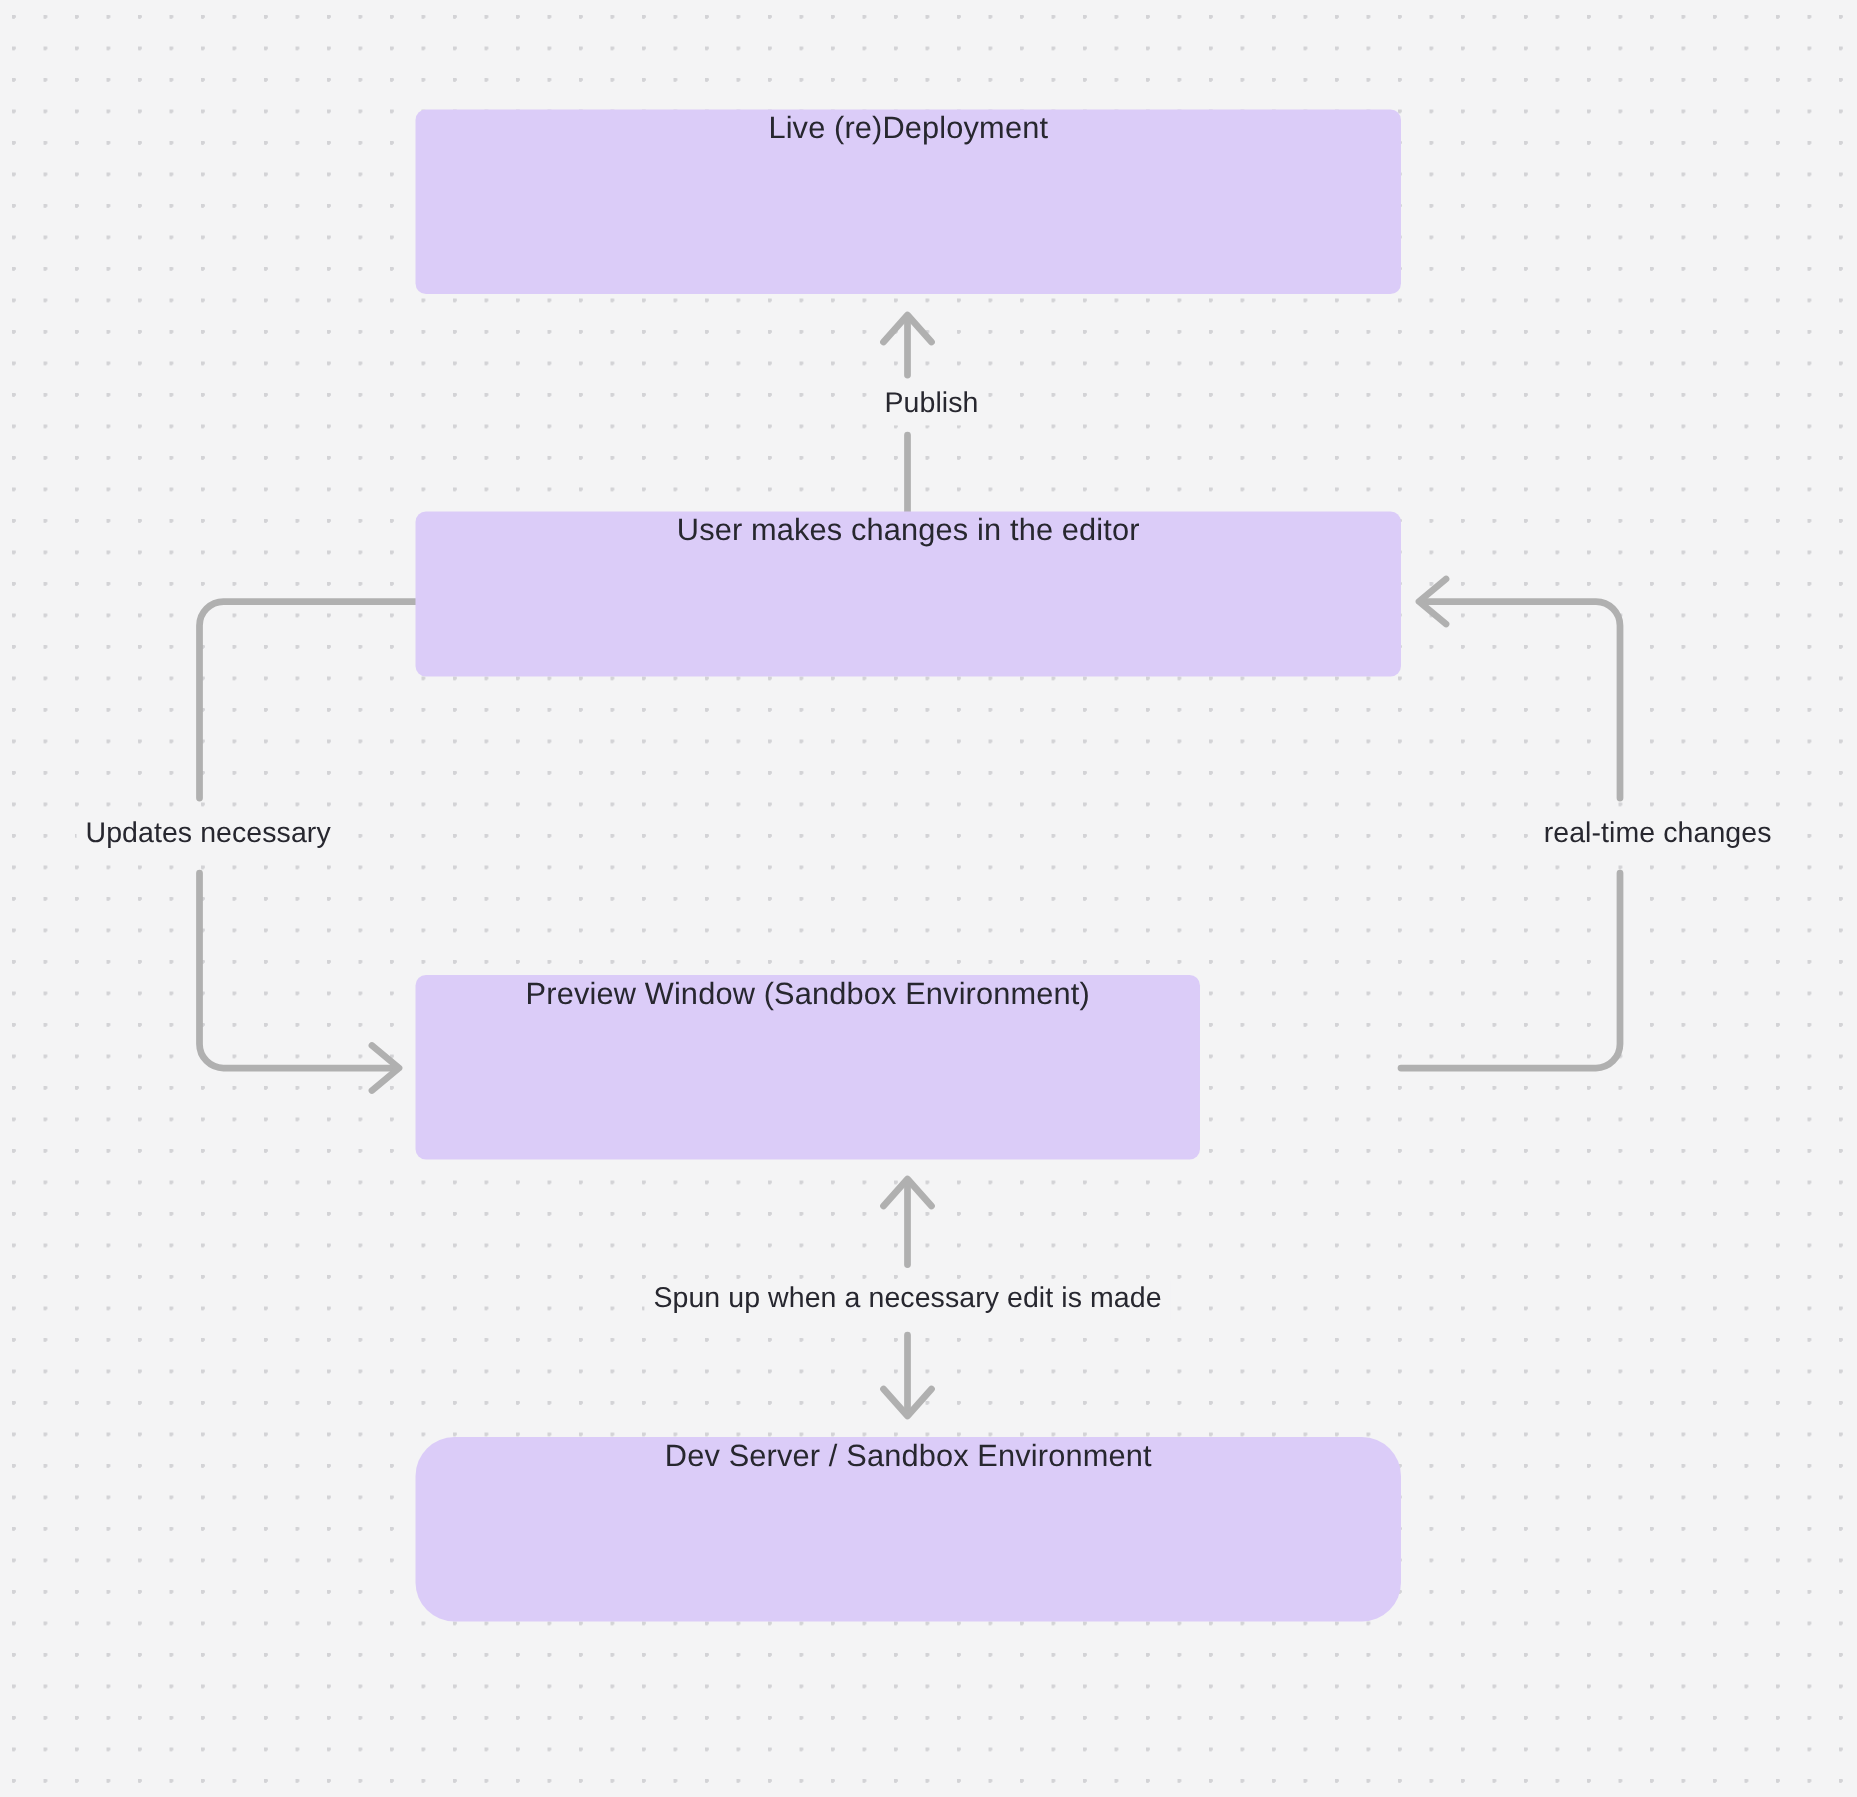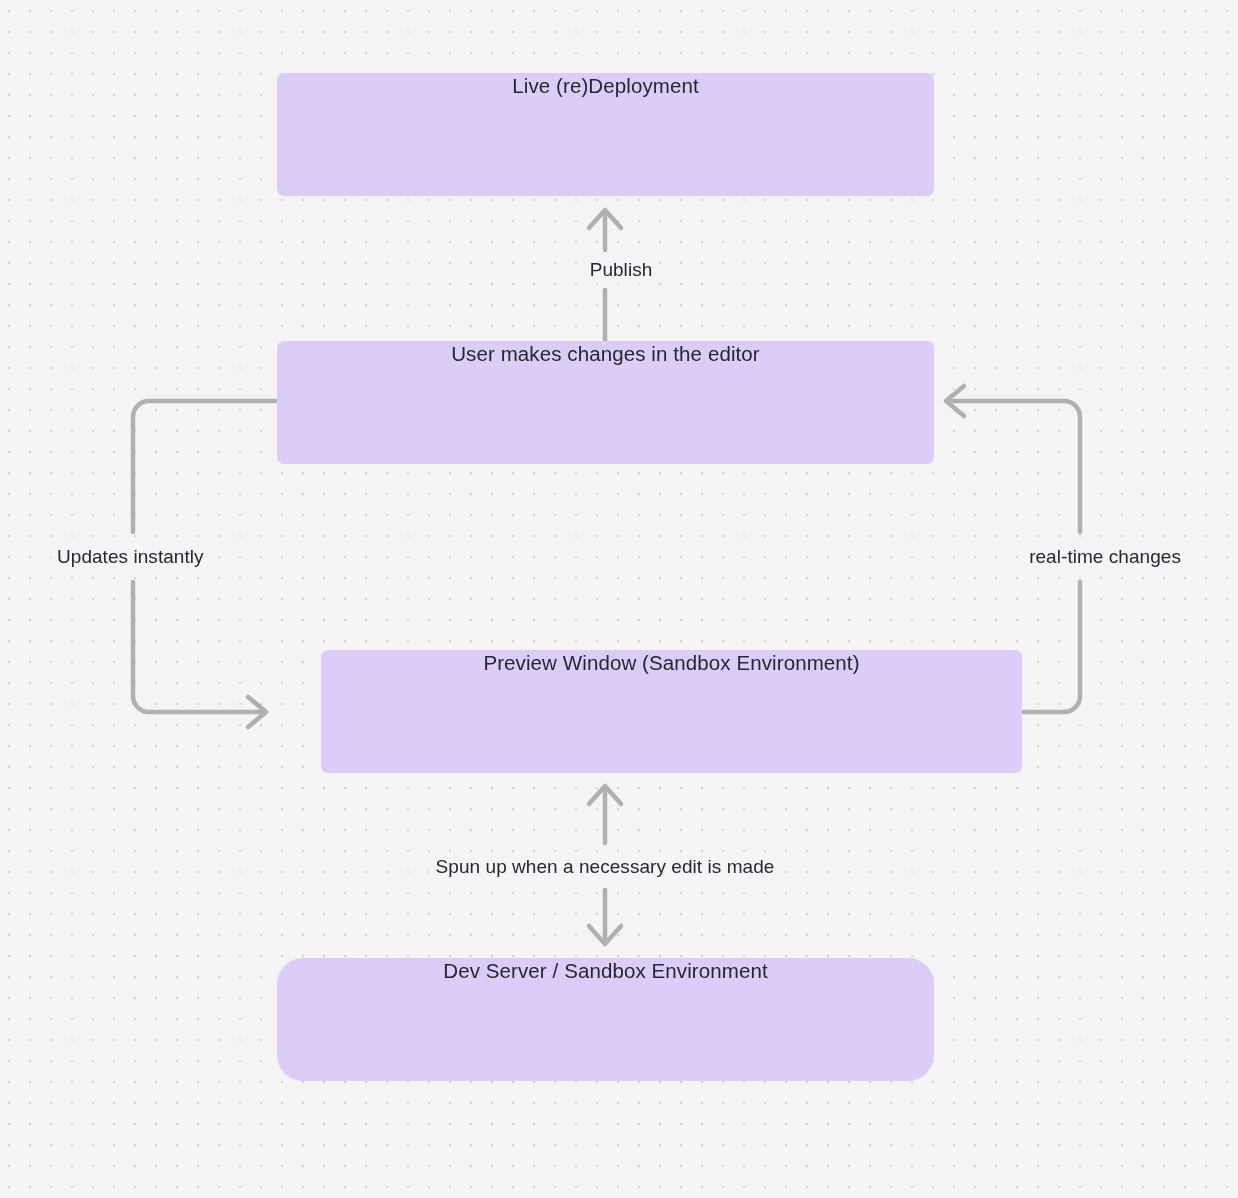--- a/index.html
+++ b/index.html
@@ -64,22 +64,22 @@
     background: #f4f4f5;
     padding: 2px 6px;
   }
 
   .edge-label.center {
     transform: translate(-50%, -50%);
   }
 
   
   #node-live        { left: 277px; top: 73px;  width: 657px; height: 123px; }
-  #node-editor      { left: 277px; top: 341px; width: 657px; height: 123px; }
-  #node-preview     { left: 277px; top: 650px; width: 701px; height: 123px; margin-left: 44px; }
+  #node-editor      { left: 277px; top: 341px; width: 657px; height: 110px; }
+  #node-preview     { left: 277px; top: 650px; width: 523px; height: 123px; }
   #node-devserver   { left: 277px; top: 958px; width: 657px; height: 123px; border-radius: 26px; }
 
   
   #label-publish        { left: 605px; top: 270px; margin-left: 16px; }
   #label-updates        { left: 51px;  top: 557px; transform: translateY(-50%); }
   #label-realtime       { left: 1187px;top: 557px; transform: translate(-100%, -50%); }
   #label-spunup         { left: 605px; top: 867px; }
 </style>
 </head>
 <body>
@@ -127,17 +127,17 @@
 
   <div class="node" id="node-preview">
     <span class="node-label">Preview Window (Sandbox Environment)</span>
   </div>
 
   <div class="node" id="node-devserver">
     <span class="node-label">Dev Server / Sandbox Environment</span>
   </div>
 
   <div class="edge-label center" id="label-publish">Publish</div>
-  <div class="edge-label" id="label-updates">Updates instantly</div>
+  <div class="edge-label" id="label-updates">Updates necessary</div>
   <div class="edge-label" id="label-realtime">real-time changes</div>
   <div class="edge-label center" id="label-spunup">Spun up when a necessary edit is made</div>
 
 </div>
 
 </body></html>

